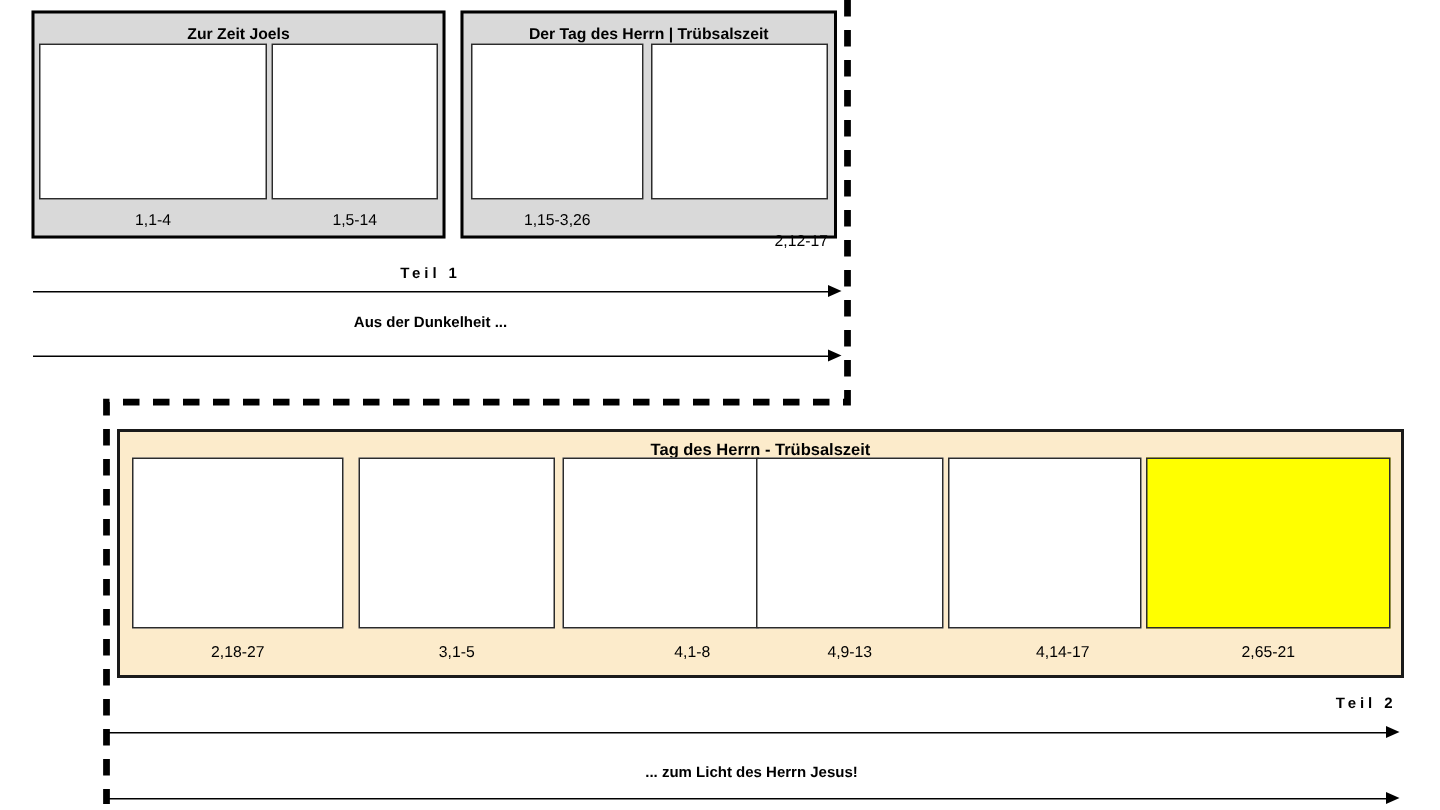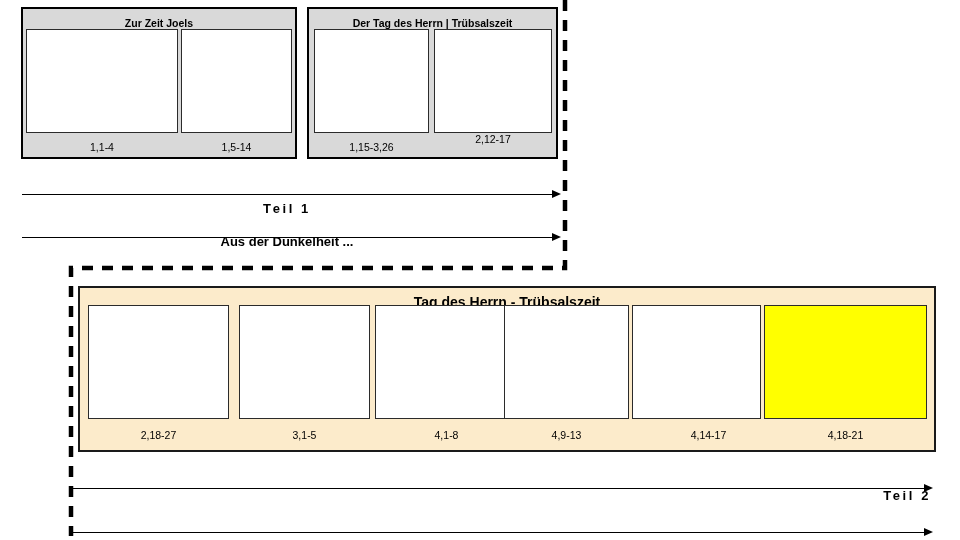--- a/index.html
+++ b/index.html
@@ -42,21 +42,21 @@
     font-weight: bold;
     line-height: 1;
     white-space: nowrap;
   }
   .panel-title-1 {
     top: 9px;
     font-size: 10.5px;
   }
   .panel-title-2 {
     top: 7px;
-    font-size: 14px;
+    font-size: 11px;
   }
 
   
   .cell {
     position: absolute;
     box-sizing: border-box;
     background: #ffffff;
     border: 1.6px solid #2b2b2b;
   }
   .cell.highlight {
@@ -88,24 +88,23 @@
     position: absolute;
     width: 0; height: 0;
     border-top: 4.5px solid transparent;
     border-bottom: 4.5px solid transparent;
     border-left: 9px solid #000000;
   }
   .arrow-label {
     position: absolute;
     text-align: center;
     font-weight: bold;
-    font-size: 13px;
+    font-size: 10px;
     line-height: 1;
     white-space: nowrap;
-    margin-top: 24px;
   }
   .arrow-label.spaced {
     letter-spacing: 2.6px;
   }
 </style>
 </head>
 <body>
 
 <div id="diagram">
 
@@ -116,21 +115,21 @@
   <div class="cell-label" style="left:26px; top:142px; width:152px;">1,1-4</div>
   <div class="cell" style="left:181px; top:29px; width:111px; height:104px;"></div>
   <div class="cell-label" style="left:181px; top:142px; width:111px;">1,5-14</div>
 
   <div class="group-box grey" style="left:307px; top:7px; width:251px; height:152px;">
     <div class="group-title panel-title-1">Der Tag des Herrn | Trübsalszeit</div>
   </div>
   <div class="cell" style="left:314px; top:29px; width:115px; height:104px;"></div>
   <div class="cell-label" style="left:314px; top:142px; width:115px;">1,15-3,26</div>
   <div class="cell" style="left:434px; top:29px; width:118px; height:104px;"></div>
-  <div class="cell-label" style="left:434px; top:134px; width:118px;">2,12-17</div>
+  <div class="cell-label" style="left:434px; top:156px; width:118px;text-align:right;">2,12-17</div>
 
   <svg class="dashed-path" viewBox="0 0 960 540">
     <path d="M565,0 L565,268 L71,268 L71,536" fill="none" stroke="#000000" stroke-width="4.5" stroke-dasharray="11,9" stroke-linecap="butt"></path>
   </svg>
 
   <div class="arrow-label spaced" style="left:22px; top:178px; width:530px;">Teil 1</div>
   <div class="arrow-line" style="left:22px; top:194px; width:532px;"></div>
   <div class="arrow-head" style="left:552px; top:189.5px;"></div>
 
   <div class="arrow-label" style="left:22px; top:211px; width:530px;">Aus der Dunkelheit ...</div>
@@ -141,31 +140,32 @@
     <div class="group-title panel-title-2">Tag des Herrn - Trübsalszeit</div>
   </div>
 
   <div class="cell" style="left:88px; top:305px; width:141px; height:114px;"></div>
   <div class="cell-label" style="left:88px; top:430px; width:141px;">2,18-27</div>
 
   <div class="cell" style="left:239px; top:305px; width:131px; height:114px;"></div>
   <div class="cell-label" style="left:239px; top:430px; width:131px;">3,1-5</div>
 
   <div class="cell" style="left:375px; top:305px; width:131px; height:114px;"></div>
-  <div class="cell-label" style="left:381px; top:430px; width:131px;">4,1-8</div>
+  <div class="cell-label" style="left:396px; top:430px; width:131px;">4,1-8</div>
 
   <div class="cell" style="left:504px; top:305px; width:125px; height:114px;"></div>
   <div class="cell-label" style="left:504px; top:430px; width:125px;">4,9-13</div>
 
   <div class="cell" style="left:632px; top:305px; width:129px; height:114px;"></div>
   <div class="cell-label" style="left:644px; top:430px; width:129px;">4,14-17</div>
 
   <div class="cell highlight" style="left:764px; top:305px; width:163px; height:114px;"></div>
-  <div class="cell-label" style="left:764px; top:430px; width:163px;">4,18-21</div>
+  <div class="cell-label" style="left:764px; top:430px; width:163px;">2,65-21</div>
 
   <div class="arrow-label spaced" style="left:71px; top:465px; width:860px;text-align:right;">Teil 2</div>
   <div class="arrow-line" style="left:71px; top:488px; width:854px;"></div>
   <div class="arrow-head" style="left:924px; top:483.5px;"></div>
 
+  <div class="arrow-label" style="left:71px; top:511px; width:860px;">... zum Licht des Herrn Jesus!</div>
   <div class="arrow-line" style="left:71px; top:532px; width:854px;"></div>
   <div class="arrow-head" style="left:924px; top:527.5px;"></div>
 
 </div>
 
 </body></html>

